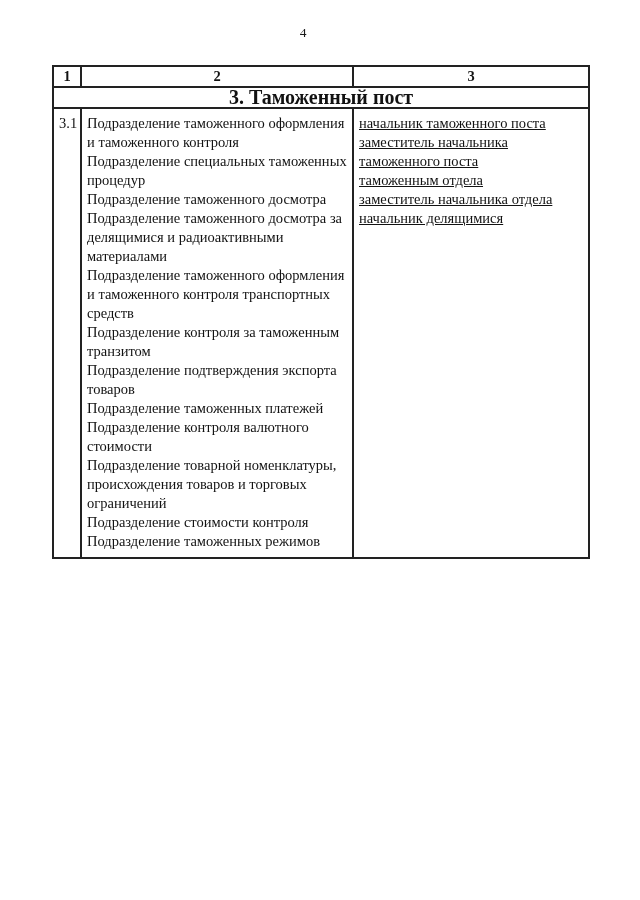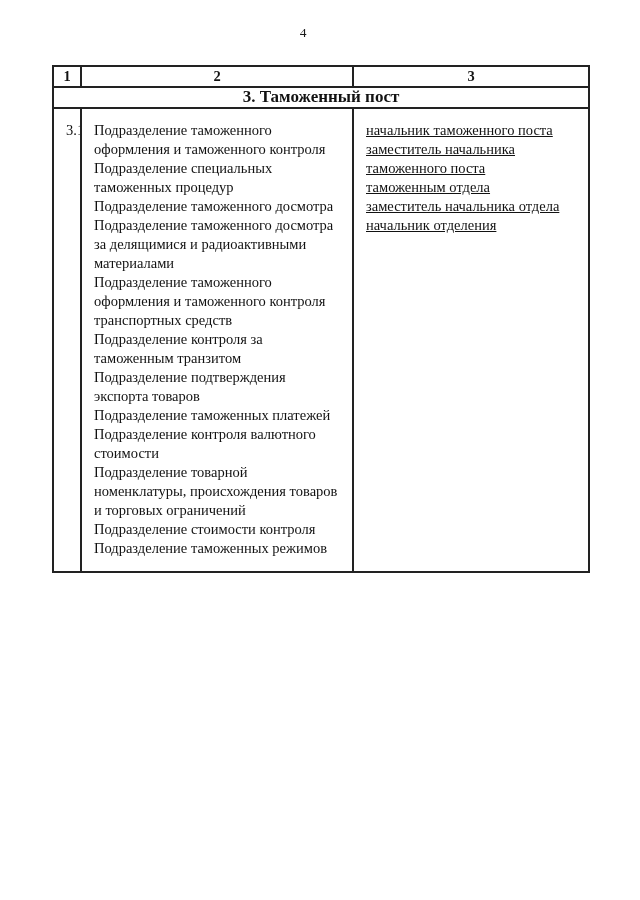--- a/index.html
+++ b/index.html
@@ -30,42 +30,42 @@
     top: 65px;
     left: 52px;
     width: 536px;
     border-collapse: collapse;
     table-layout: fixed;
     font-size: 14.5px;
     color: #121212;
   }
   table.doc-table td {
     border: 2px solid #222222;
-    padding: 12px;
+    padding: 5px;
     vertical-align: top;
     overflow: hidden;
   }
   .col-num  { width: 28px; }
   .col-unit { width: 272px; }
   .col-pos  { width: 236px; }
 
   tr.head-row td {
     height: 17px;
     text-align: center;
     font-weight: bold;
     font-size: 14.5px;
     padding: 1px 0 1px 0;
     vertical-align: middle;
     line-height: 17px;
   }
   tr.section-row td {
     height: 15px;
     text-align: center;
     font-weight: bold;
-    font-size: 17px;
+    font-size: 20px;
     padding: 1px 0 2px 0;
     vertical-align: middle;
     line-height: 16px;
   }
   tr.body-row td {
     height: 438px;
   }
   td.cell-rownum {
     text-align: center;
     padding-top: 2px;
@@ -121,19 +121,19 @@
             <div class="list-line">Подразделение контроля валютного стоимости</div>
             <div class="list-line">Подразделение товарной номенклатуры, происхождения товаров и торговых ограничений</div>
             <div class="list-line">Подразделение стоимости контроля</div>
             <div class="list-line">Подразделение таможенных режимов</div>
           </td>
         <td class="cell-positions">
             <div class="list-line">начальник таможенного поста</div>
             <div class="list-line">заместитель начальника таможенного поста</div>
             <div class="list-line">таможенным отдела</div>
             <div class="list-line">заместитель начальника отдела</div>
-            <div class="list-line">начальник отделения</div>
+            <div class="list-line">начальник делящимися</div>
           </td>
       </tr>
     </tbody>
   </table>
 
 </div>
 
 </body></html>

